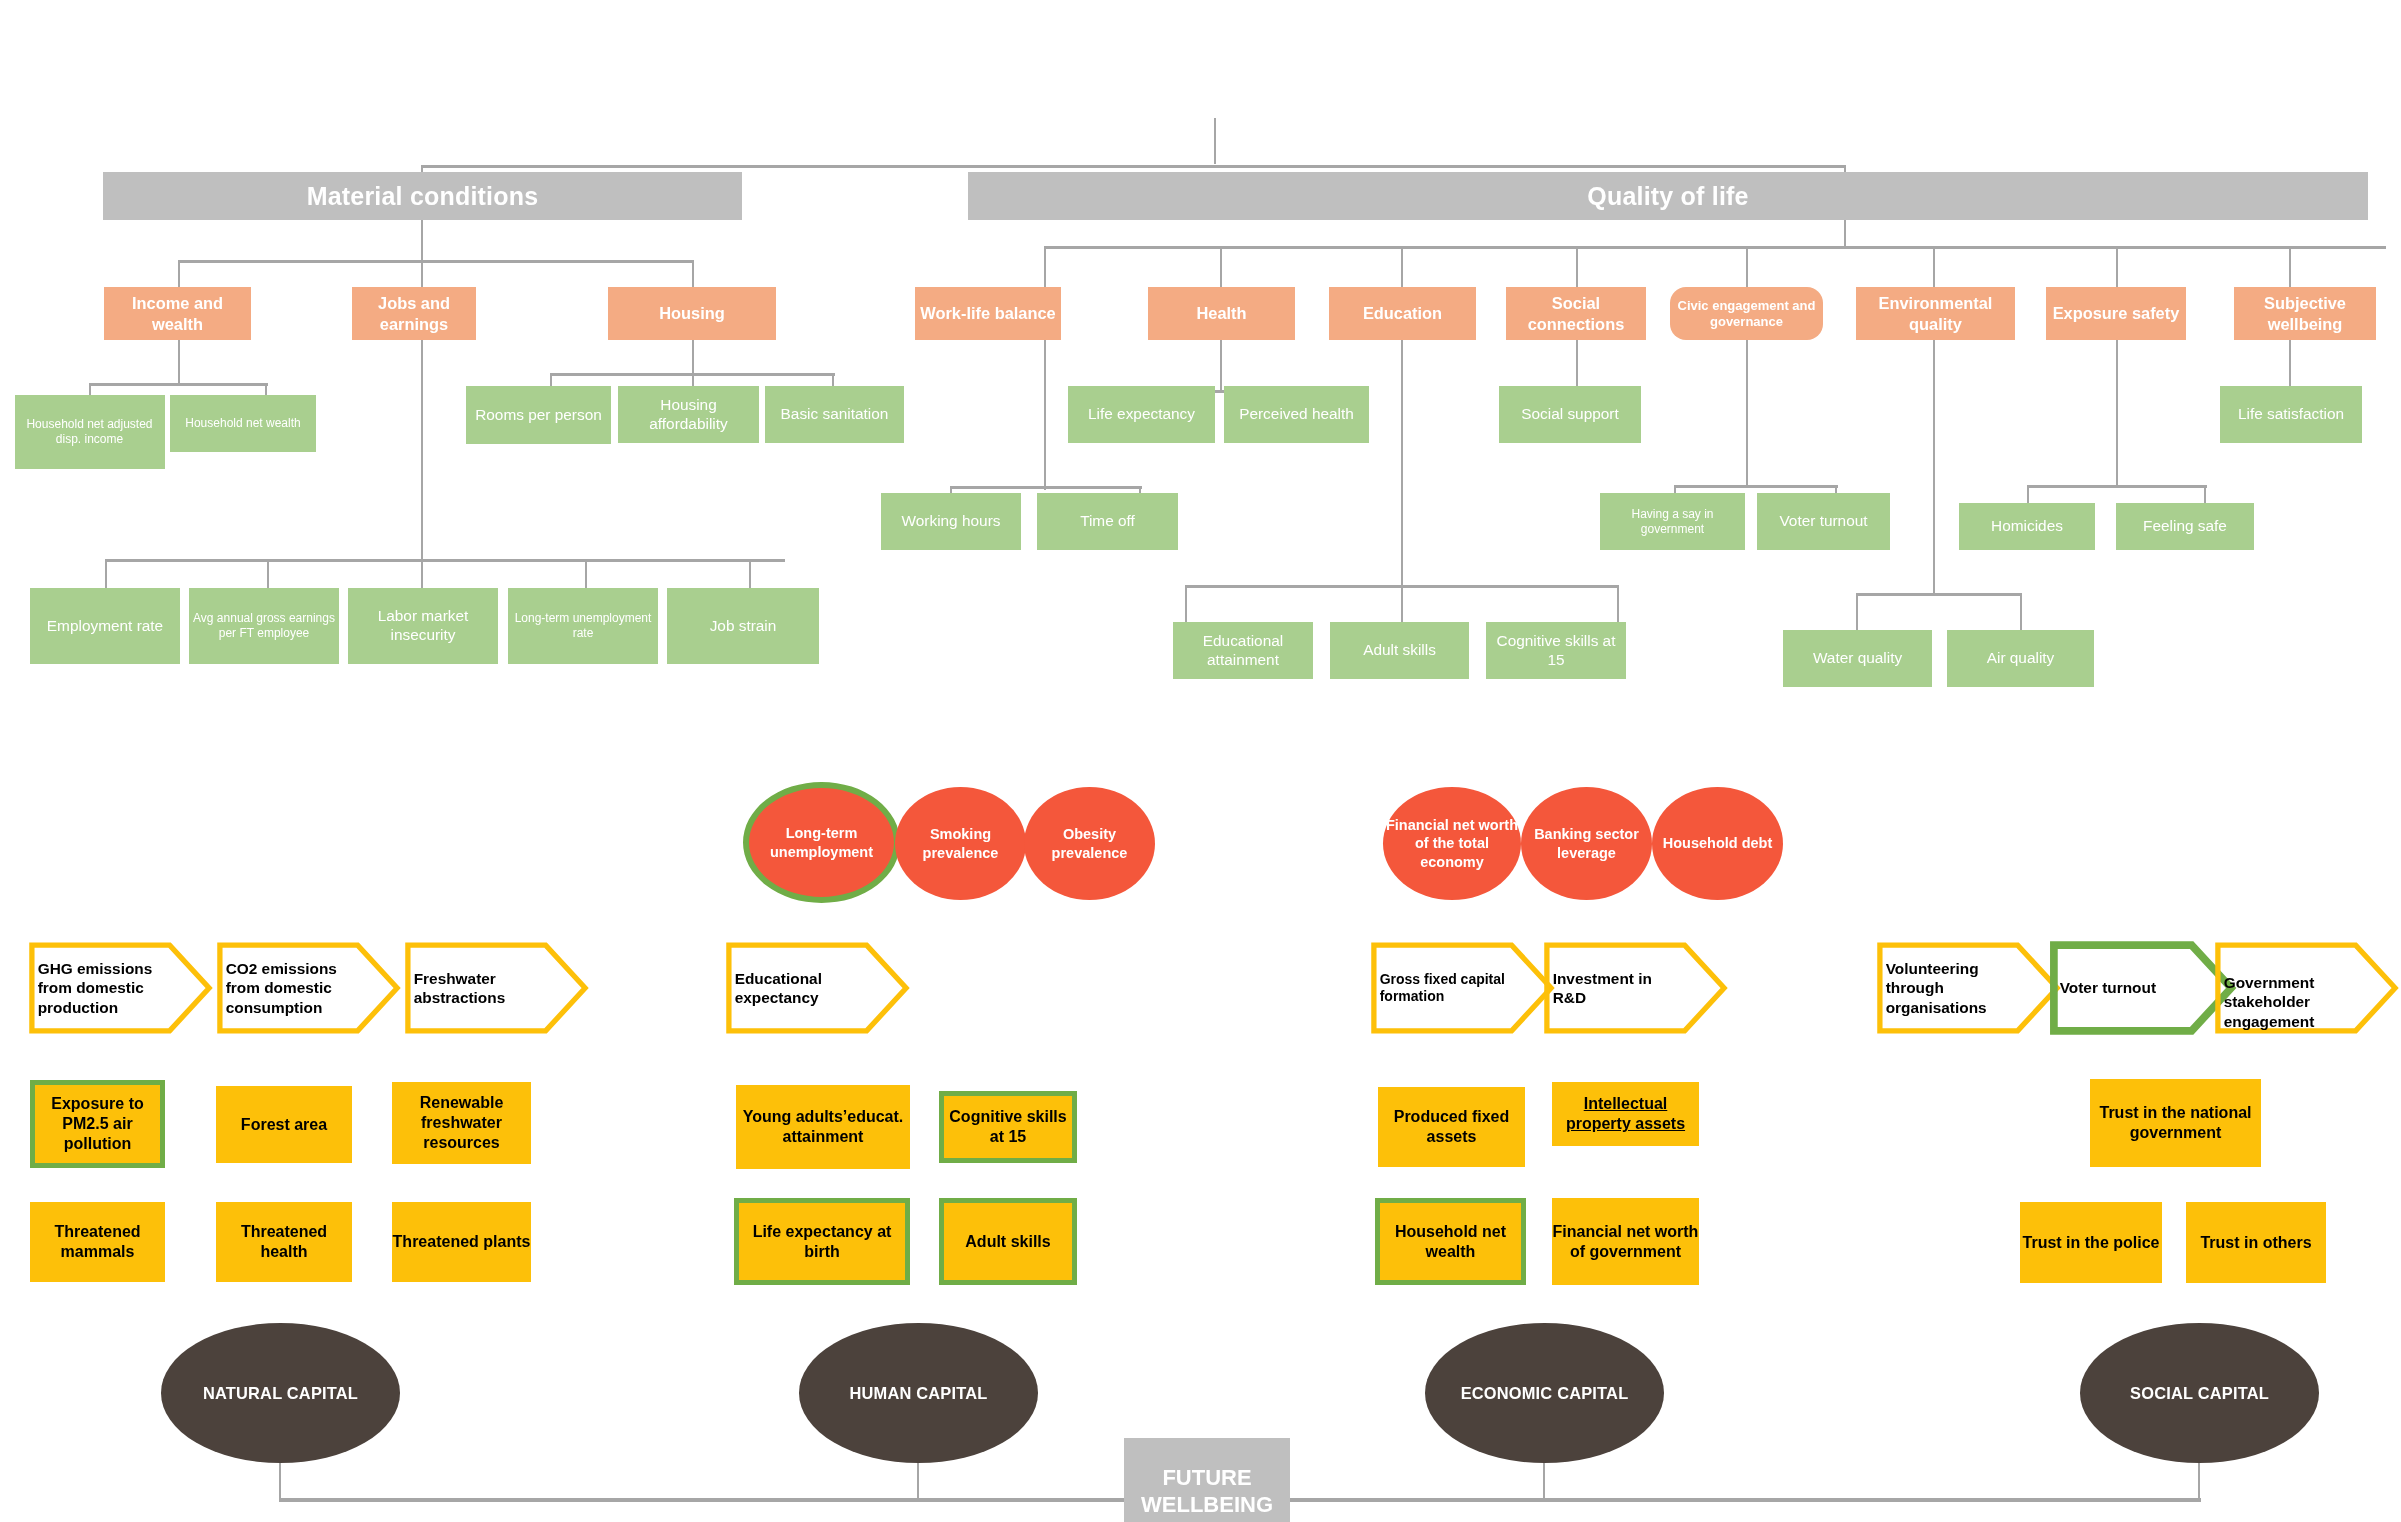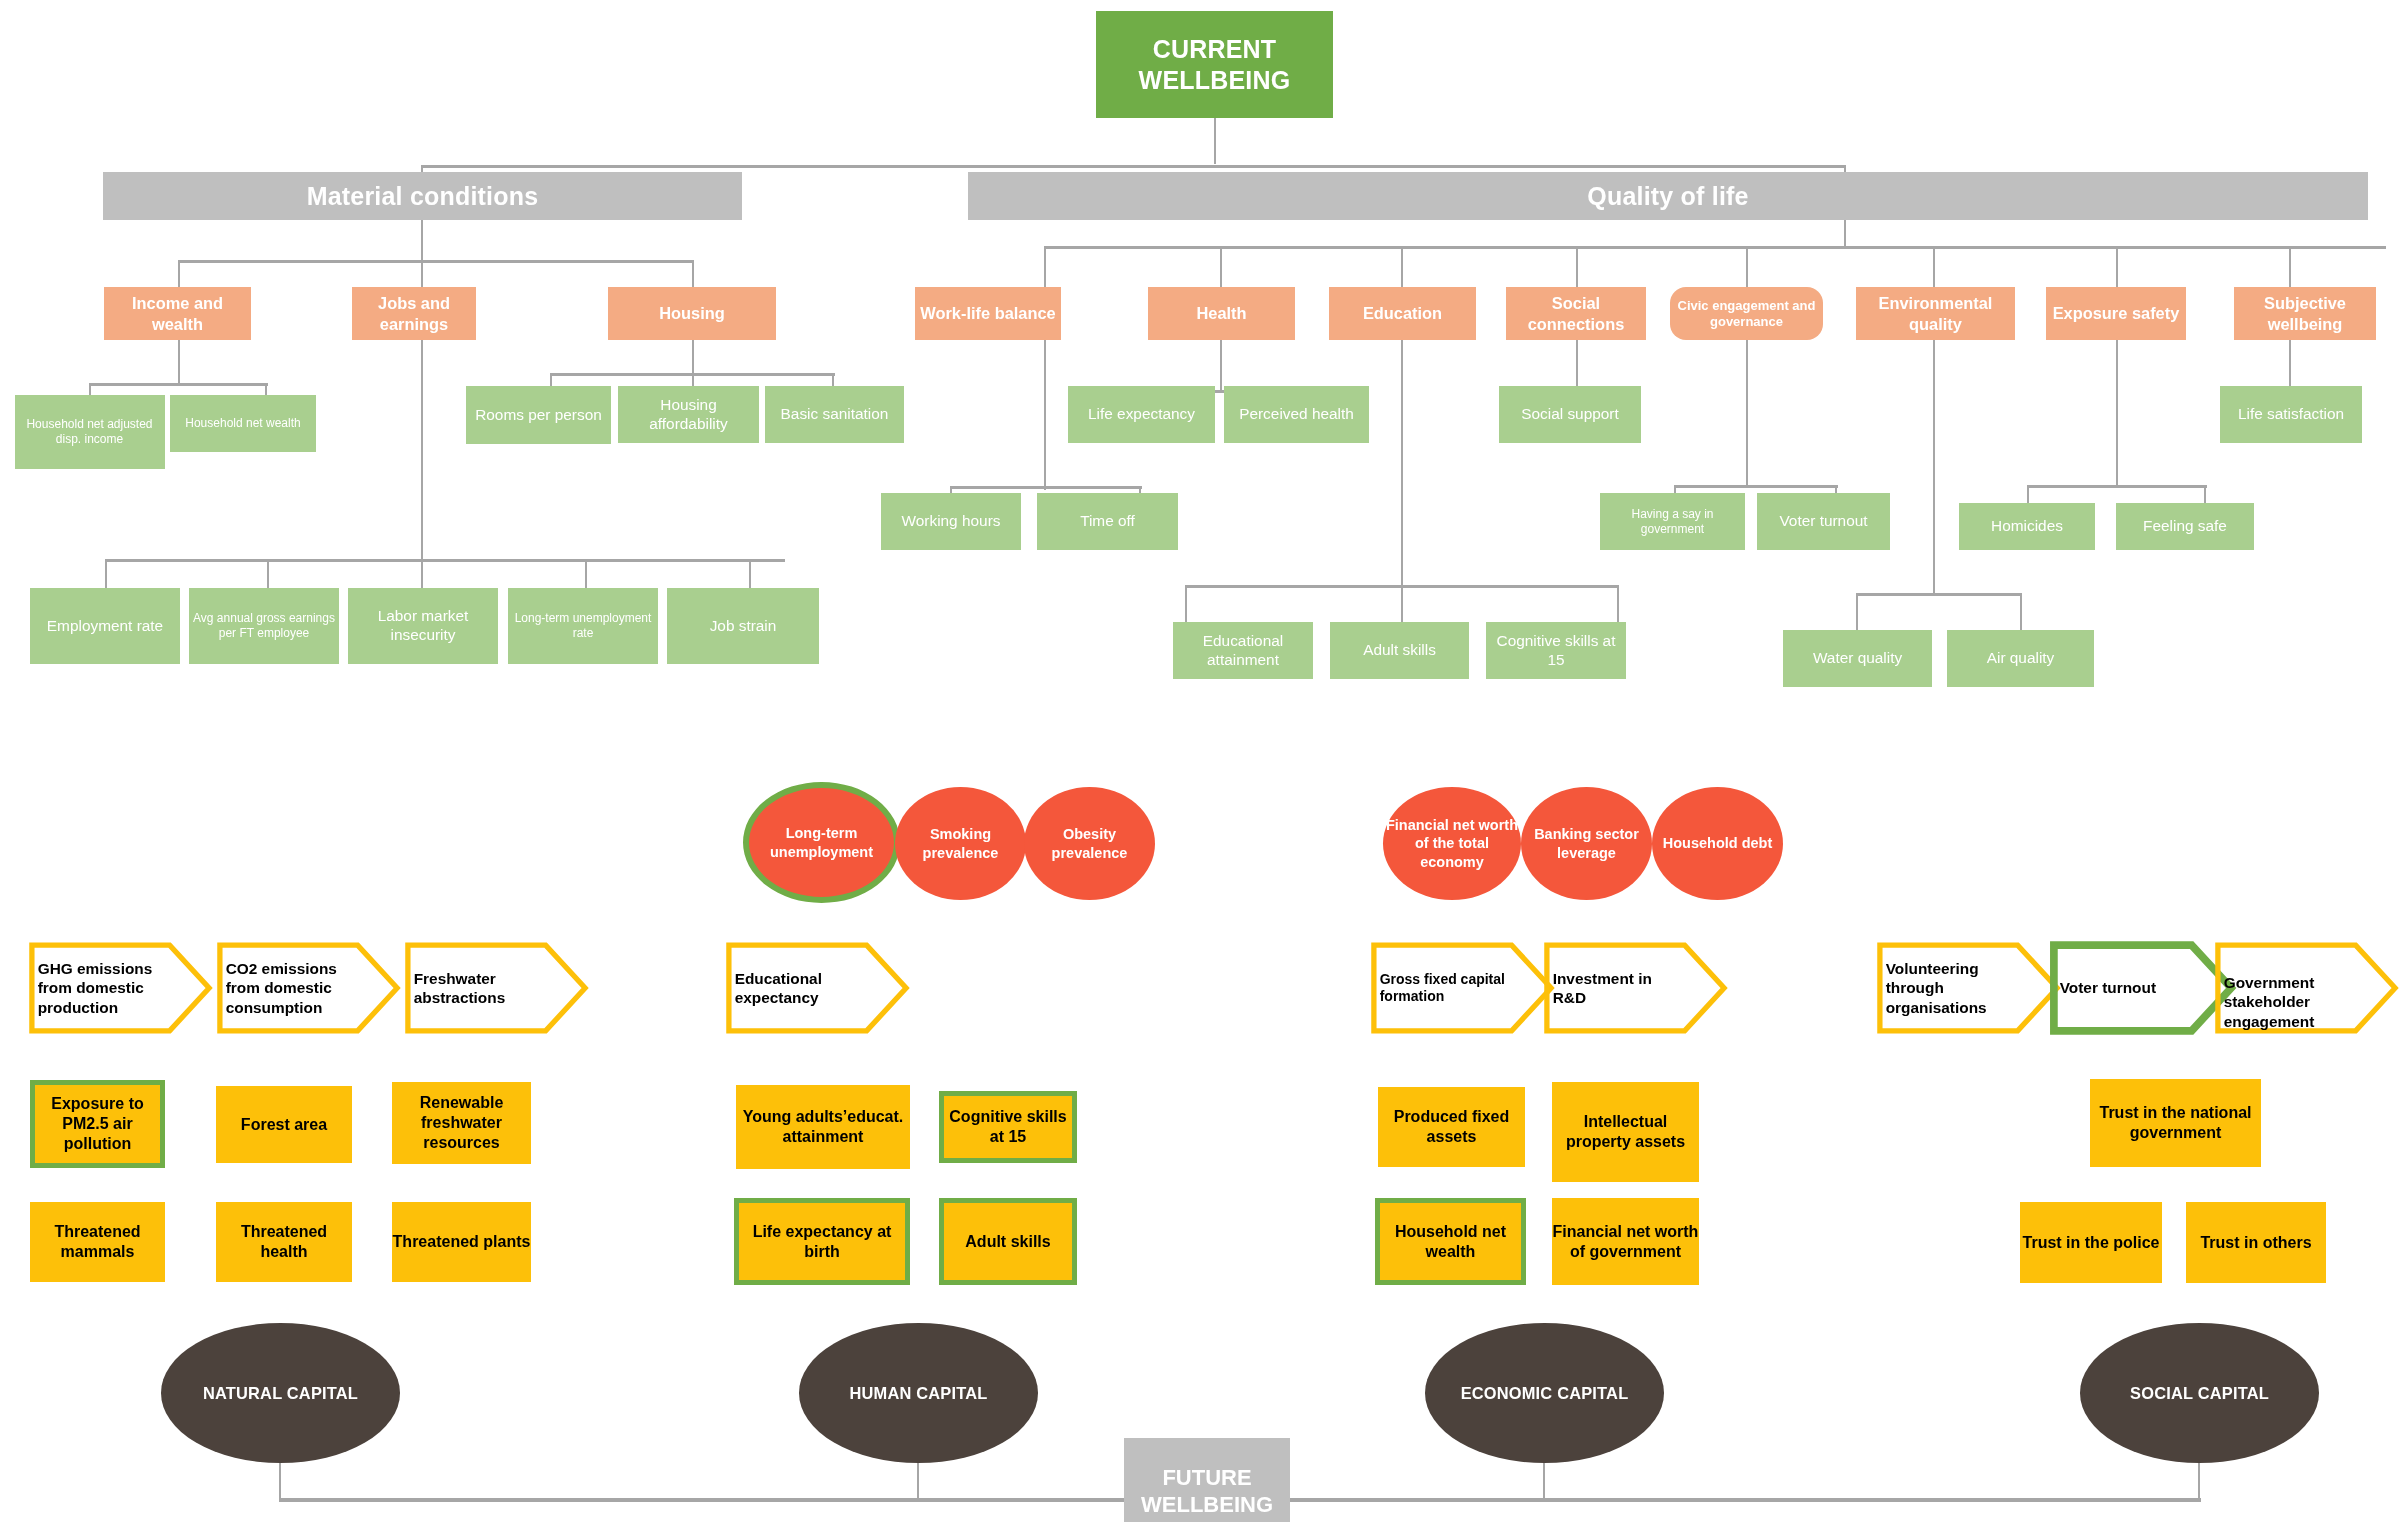--- a/index.html
+++ b/index.html
@@ -83,23 +83,20 @@
     display:flex;align-items:center;
     color:#000000;font-weight:bold;font-size:15.4px;line-height:1.25;
     text-align:left;box-sizing:border-box;padding-right:2.9px;
   }
 </style>
 </head>
 <body>
 
 <div id="canvas">
 
-  <div class="node root-green" style="left:1096px;top:11px;width:237px;height:107px;">
-    <span>CURRENT WELLBEING</span>
-  </div>
 
   <div class="ln lnv" style="left:1214px;top:118px;width:2.4px;height:46px;"></div>
   <div class="ln lnh" style="left:421px;top:165px;width:1425px;height:2.9px;"></div>
   <div class="ln lnv" style="left:421px;top:165px;width:2.4px;height:55px;"></div>
   <div class="ln lnv" style="left:1844px;top:165px;width:2.4px;height:55px;"></div>
 
   <div class="node root-gray" style="left:103px;top:172px;width:639px;height:48px;">
     <span>Material conditions</span>
   </div>
   <div class="node root-gray" style="left:968px;top:172px;width:1400px;height:48px;">
@@ -401,21 +398,21 @@
   <div class="box-yellow hl" style="left:734px;top:1198px;width:176px;height:87px;">
     <span>Life expectancy at birth</span>
   </div>
   <div class="box-yellow hl" style="left:939px;top:1198px;width:138px;height:87px;">
     <span>Adult skills</span>
   </div>
 
   <div class="box-yellow" style="left:1378px;top:1087px;width:147px;height:80px;">
     <span>Produced fixed assets</span>
   </div>
-  <div class="box-yellow" style="left:1552px;top:1082px;width:147px;height:100px;">
+  <div class="box-yellow" style="left:1552px;top:1082px;width:147px;height:64px;text-decoration:underline;">
     <span>Intellectual property assets</span>
   </div>
   <div class="box-yellow hl" style="left:1375px;top:1198px;width:151px;height:87px;">
     <span>Household net wealth</span>
   </div>
   <div class="box-yellow" style="left:1552px;top:1198px;width:147px;height:87px;">
     <span>Financial net worth of government</span>
   </div>
 
   <div class="box-yellow" style="left:2090px;top:1079px;width:171px;height:88px;">

